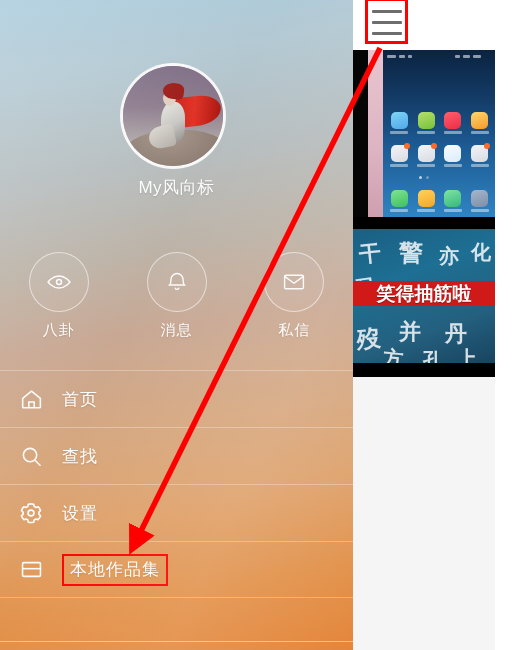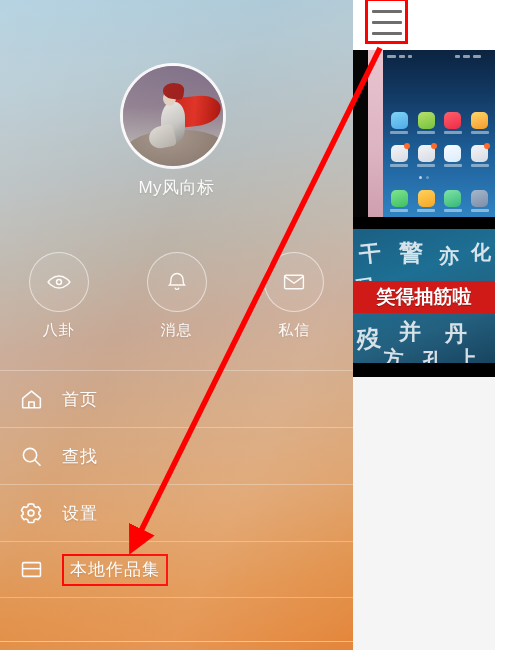--- a/index.html
+++ b/index.html
@@ -168,21 +168,21 @@
     position: absolute;
     color: rgba(255,255,255,.82);
     font-family: "DejaVu Sans", sans-serif;
     font-weight: 700;
     white-space: nowrap;
   }
   .red-banner {
     position: absolute;
     left: 0; right: 0;
     top: 52px;
-    height: 32px;
+    height: 25px;
     background: #d01a17;
     display: flex;
     align-items: center;
     justify-content: center;
   }
   .red-banner span {
     color: #ffffff;
     font-size: 19px;
     font-weight: 700;
     letter-spacing: 0px;

